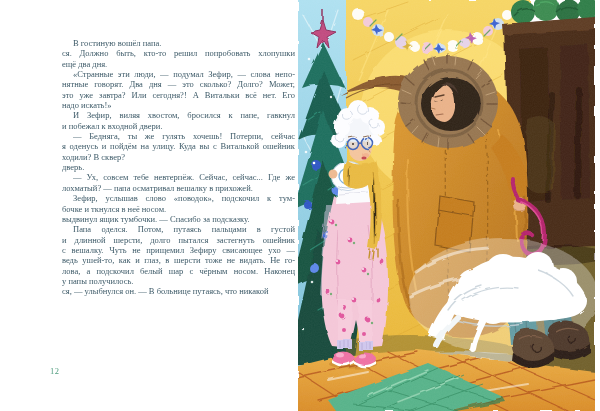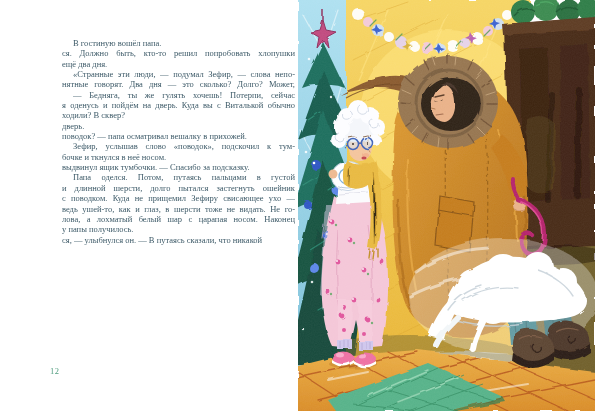--- a/index.html
+++ b/index.html
@@ -34,49 +34,56 @@
         <p class="para">
           <span class="tline first last">В гостиную вошёл папа.</span>
         </p>
         <p class="para">
           <span class="tline">ся. Должно быть, кто-то решил попробовать хлопушки</span>
           <span class="tline last">ещё два дня.</span>
         </p>
         <p class="para">
           <span class="tline first">«Странные эти люди, — подумал Зефир, — слова непо-</span>
           <span class="tline">нятные говорят. Два дня — это сколько? Долго? Может,</span>
+          <span class="tline">это уже завтра? Или сегодня?! А Витальки всё нет. Его</span>
+          <span class="tline last">надо искать!»</span>
+        </p>
+        <p class="para">
+          <span class="tline first">И Зефир, виляя хвостом, бросился к папе, гавкнул</span>
+          <span class="tline last">и побежал к входной двери.</span>
         </p>
         <p class="para">
           <span class="tline first">— Бедняга, ты же гулять хочешь! Потерпи, сейчас</span>
-          <span class="tline">я оденусь и пойдём на дверь. Куда вы с Виталькой обычно</span>
+          <span class="tline">я оденусь и пойдём на улицу. Куда вы с Виталькой ошейник</span>
           <span class="tline last">ходили? В сквер?</span>
         </p>
         <p class="para">
           <span class="tline last">дверь.</span>
         </p>
         <p class="para">
-          <span class="tline last">поводок? — папа осматривал вешалку в прихожей.</span>
+          <span class="tline first">— Ух, совсем тебе невтерпёж. Сейчас, сейчас... Где же</span>
+          <span class="tline last">лохматый? — папа осматривал вешалку в прихожей.</span>
         </p>
         <p class="para">
           <span class="tline first">Зефир, услышав слово «поводок», подскочил к тум-</span>
           <span class="tline last">бочке и ткнулся в неё носом.</span>
         </p>
         <p class="para">
           <span class="tline last">выдвинул ящик тумбочки. — Спасибо за подсказку.</span>
         </p>
         <p class="para">
           <span class="tline first">Папа оделся. Потом, путаясь пальцами в густой</span>
           <span class="tline">и длинной шерсти, долго пытался застегнуть ошейник</span>
-          <span class="tline">с поводком. Куда не прищемил Зефиру свисающее ухо —</span>
+          <span class="tline">с вешалку. Чуть не прищемил Зефиру свисающее ухо —</span>
           <span class="tline">ведь ушей-то, как и глаз, в шерсти тоже не видать. Не го-</span>
-          <span class="tline">лова, а лохматый белый шар с царапая носом. Наконец</span>
+          <span class="tline">лова, а подскочил белый шар с чёрным носом. Наконец</span>
           <span class="tline last">у папы получилось.</span>
         </p>
         <p class="para">
-          <span class="tline last">ся, — улыбнулся он. — В путаясь сказали, что никакой</span>
+          <span class="tline last">ся, — улыбнулся он. — В больнице путаясь, что никакой</span>
         </p>
       </div>
     <div class="pagenum">12</div>
   </div>
 
   <div class="right-page">
     <svg width="297" height="411" viewBox="0 0 297 411" xmlns="http://www.w3.org/2000/svg">
       <defs>
         <linearGradient id="wallGrad" x1="0" y1="0" x2="0" y2="1">
           <stop offset="0" stop-color="#f6d564"></stop>

